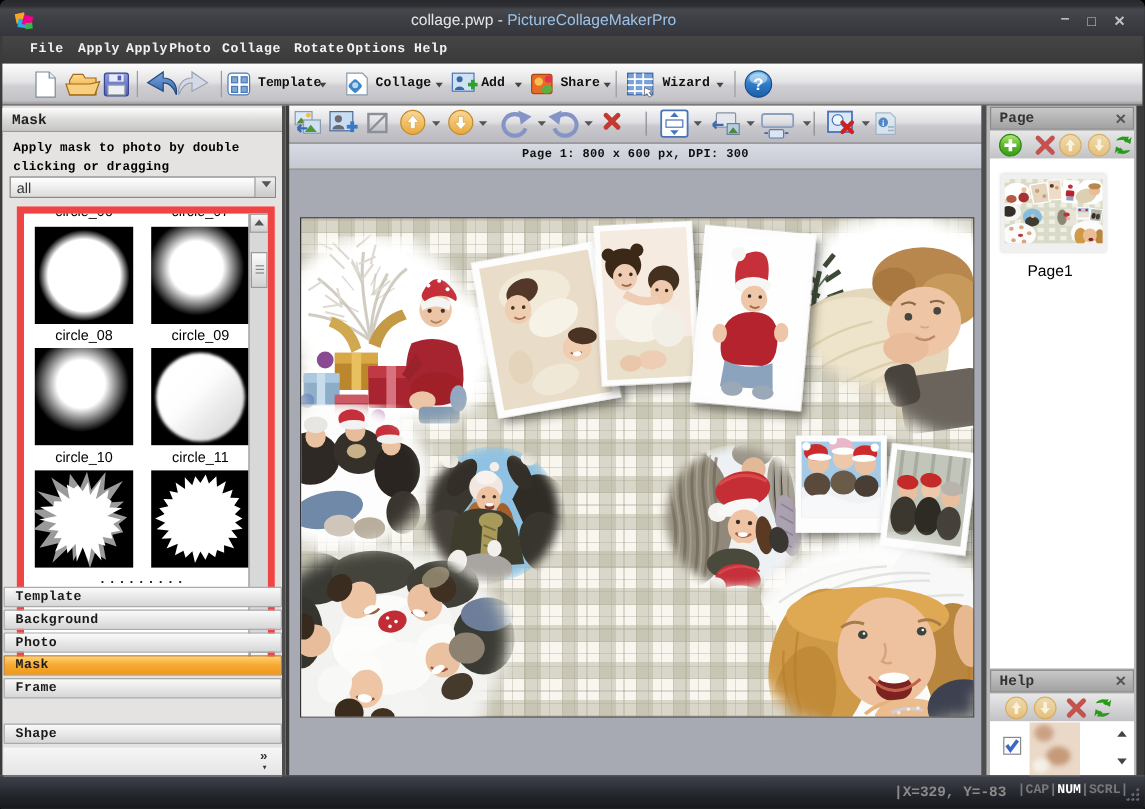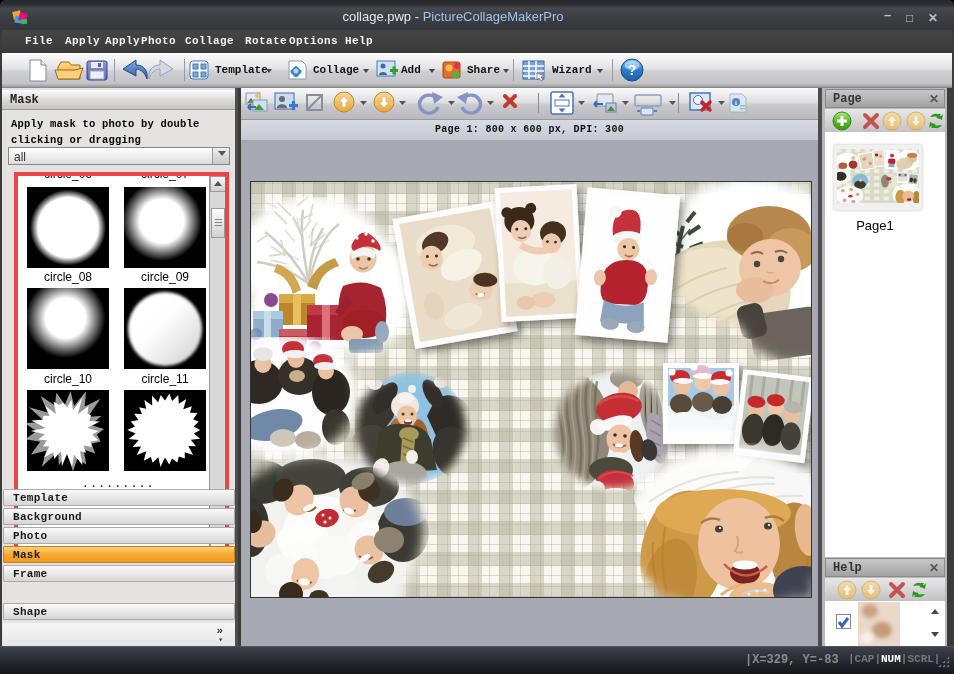--- a/index.html
+++ b/index.html
@@ -19,21 +19,21 @@
 .tlabel{position:absolute;top:11px;font-size:11px;color:#111;font-family:"Liberation Mono",monospace;font-weight:bold}
 .darr{position:absolute;top:16px;width:0;height:0;border-left:3px solid transparent;border-right:3px solid transparent;border-top:4px solid #444}
 
 #lpanel{position:absolute;left:2px;top:88px;width:236px;height:558px;background:#e4e3e1;border-right:3px solid #4d4d4d}
 #lhead{position:absolute;left:0;top:2px;width:233px;height:20px;background:linear-gradient(#fcfcfc,#dcdcda 50%,#c6c5c2);border-bottom:1px solid #9a9a9a}
 #lhead span{position:absolute;left:8px;top:3px;font-size:12px;color:#222}
 #ldesc{position:absolute;left:9px;top:28px;width:228px;font-size:10.5px;line-height:16px;color:#000;letter-spacing:0.2px;white-space:pre}
 #lcombo{position:absolute;left:6px;top:59px;width:222px;height:18px;background:linear-gradient(#fff,#dcdcdc);border:1px solid #888}
 #lcombo span{position:absolute;left:5px;top:2px;font-size:12px;color:#333;font-family:"Liberation Sans",sans-serif;font-weight:normal}
 #lcombo .btn{position:absolute;right:0px;top:0px;width:17px;height:16px;background:linear-gradient(#efefef,#c9c9c9);border-left:1px solid #999}
-#masklist{position:absolute;left:12px;top:84px;width:215px;height:383px;background:#fff;border:4px solid #ef4444;overflow:hidden}
+#masklist{position:absolute;left:12px;top:84px;width:215px;height:383px;background:#fff;border:6px solid #ef4444;overflow:hidden}
 .mtile{position:absolute;width:82px;height:81px;background:#000}
 .mlabel{position:absolute;width:82px;text-align:center;font-size:12px;color:#000;font-family:"Liberation Sans",sans-serif;font-weight:normal}
 #mscroll{position:absolute;right:0;top:0;width:16px;height:381px;background:#d8d8d8;border-left:1px solid #999}
 .sbtn{position:absolute;left:0;width:16px;height:16px;background:linear-gradient(#f8f8f8,#cfcfcf);border:1px solid #9a9a9a}
 .dots{position:absolute;left:0;top:390px;width:233px;height:8px;text-align:center;font-size:11px;color:#222;letter-spacing:1.5px;font-weight:bold}
 .abtn{position:absolute;left:1px;width:232px;height:17px;background:linear-gradient(#fafafa,#e8e8e8 50%,#d6d6d6);border:1px solid #aaa;border-radius:1px;font-size:11px;color:#1a1a1a;padding:2px 0 0 9px;letter-spacing:0.3px}
 .abtn.on{background:linear-gradient(#ffd271,#f6a833 50%,#ef9a18);border:1px solid #c87d20}
 #lbottom{position:absolute;left:1px;top:535px;width:232px;height:40px;background:linear-gradient(#f6f6f6,#d8d8d8)}
 
 #ctoolbar{position:absolute;left:241px;top:88px;width:577px;height:32px;background:linear-gradient(#fafafa,#dfdfe3 45%,#c8c8cd 55%,#b9b9bf);border-bottom:1px solid #9a9aa0}

